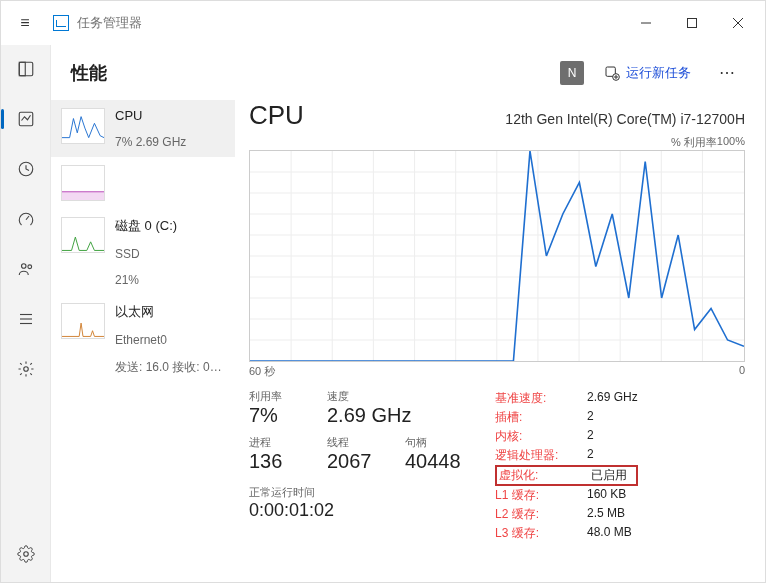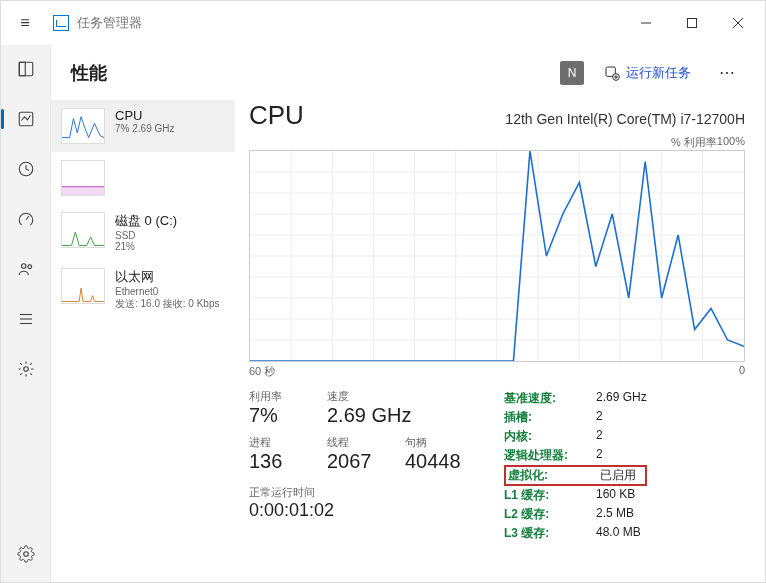--- a/index.html
+++ b/index.html
@@ -31,43 +31,43 @@
 .more-btn { padding: 4px 8px; cursor: pointer; color: #333; font-size: 16px; letter-spacing: 2px; }
 
 .split { display: flex; flex: 1; overflow: hidden; }
 
 .sidebar { width: 184px; overflow-y: auto; }
 .side-item { display: flex; gap: 10px; padding: 8px 10px; cursor: pointer; }
 .side-item.selected { background: #f0f0f0; }
 .thumb { width: 44px; height: 36px; border: 1px solid #ddd; position: relative; background: #fff; overflow: hidden; }
 .side-info { flex: 1; min-width: 0; }
 .side-title { font-size: 13px; color: #222; }
-.side-sub { font-size: 10px; color: #666; white-space: nowrap; overflow: hidden; text-overflow: ellipsis; }
+.side-sub { font-size: 12px; color: #666; white-space: nowrap; overflow: hidden; text-overflow: ellipsis; margin-top: 12px; }
 
 .detail { flex: 1; padding: 0 20px 10px 14px; overflow: hidden; display: flex; flex-direction: column; }
 .detail-head { display: flex; align-items: baseline; justify-content: space-between; }
 .detail-title { font-size: 26px; color: #222; }
 .detail-model { font-size: 14px; color: #333; }
 .chart-labels { display: flex; justify-content: flex-end; font-size: 11px; color: #666; margin-top: 4px; }
 .chart-box { height: 212px; border: 1px solid #ccc; position: relative; background: #fff; }
 .chart-box svg { width: 100%; height: 100%; }
 .x-labels { display: flex; justify-content: space-between; font-size: 11px; color: #666; margin-top: 2px; }
 
-.stats { display: flex; gap: 41px; margin-top: 10px; }
+.stats { display: flex; gap: 32px; margin-top: 10px; }
 .stat-left { display: flex; flex-direction: column; gap: 8px; }
 .stat-row { display: flex; gap: 20px; }
 .stat-block { min-width: 58px; }
 .stat-label { font-size: 11px; color: #666; }
 .stat-value { font-size: 20px; color: #222; }
 .uptime-label { font-size: 11px; color: #666; margin-top: 4px; }
 .uptime-value { font-size: 18px; color: #222; }
 
 .stat-right { font-size: 12px; color: #333; }
 .info-row { display: flex; padding: 1px 0; }
-.info-label { width: 92px; color: #15803d; font-weight: bold; }
+.info-label { width: 92px; color: #ef4444; }
 .info-val { color: #222; }
 .highlight-box { border: 2px solid #c03030; padding: 0 2px; }
 
 
 .spark { position: absolute; inset: 0; }
 .spark polyline { fill: none; stroke-width: 1; }
 </style>
 </head>
 <body>
 

